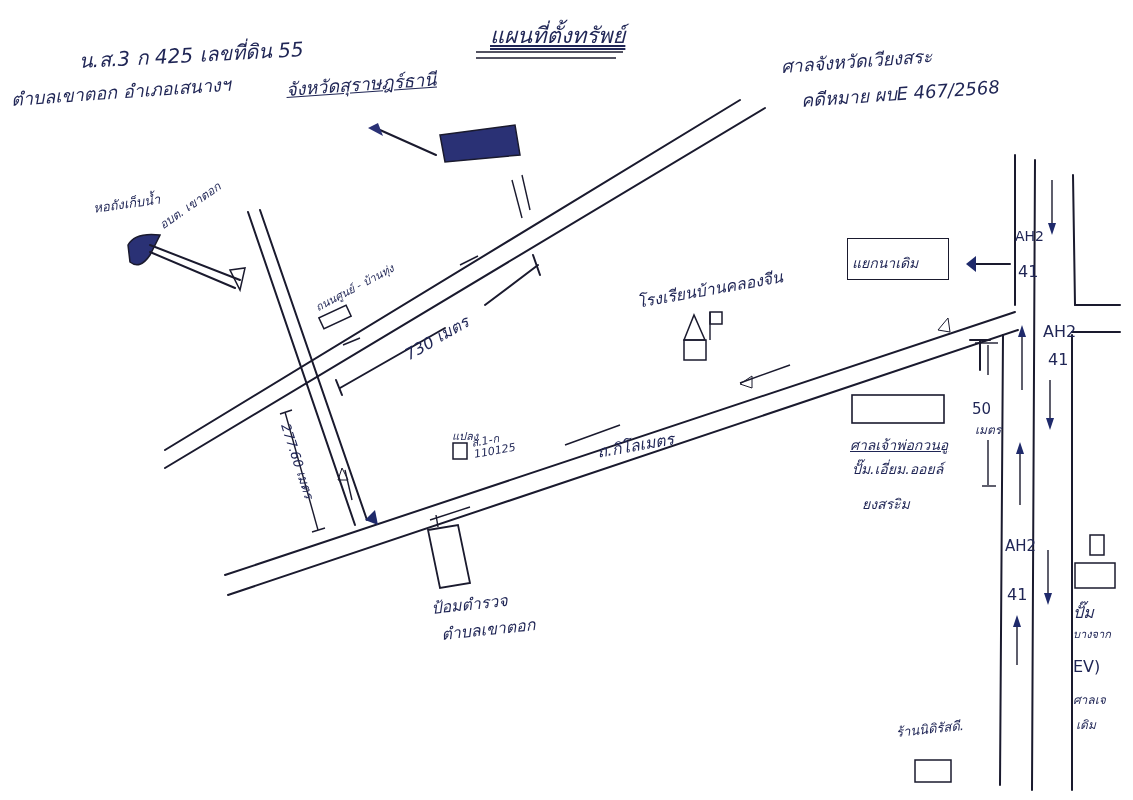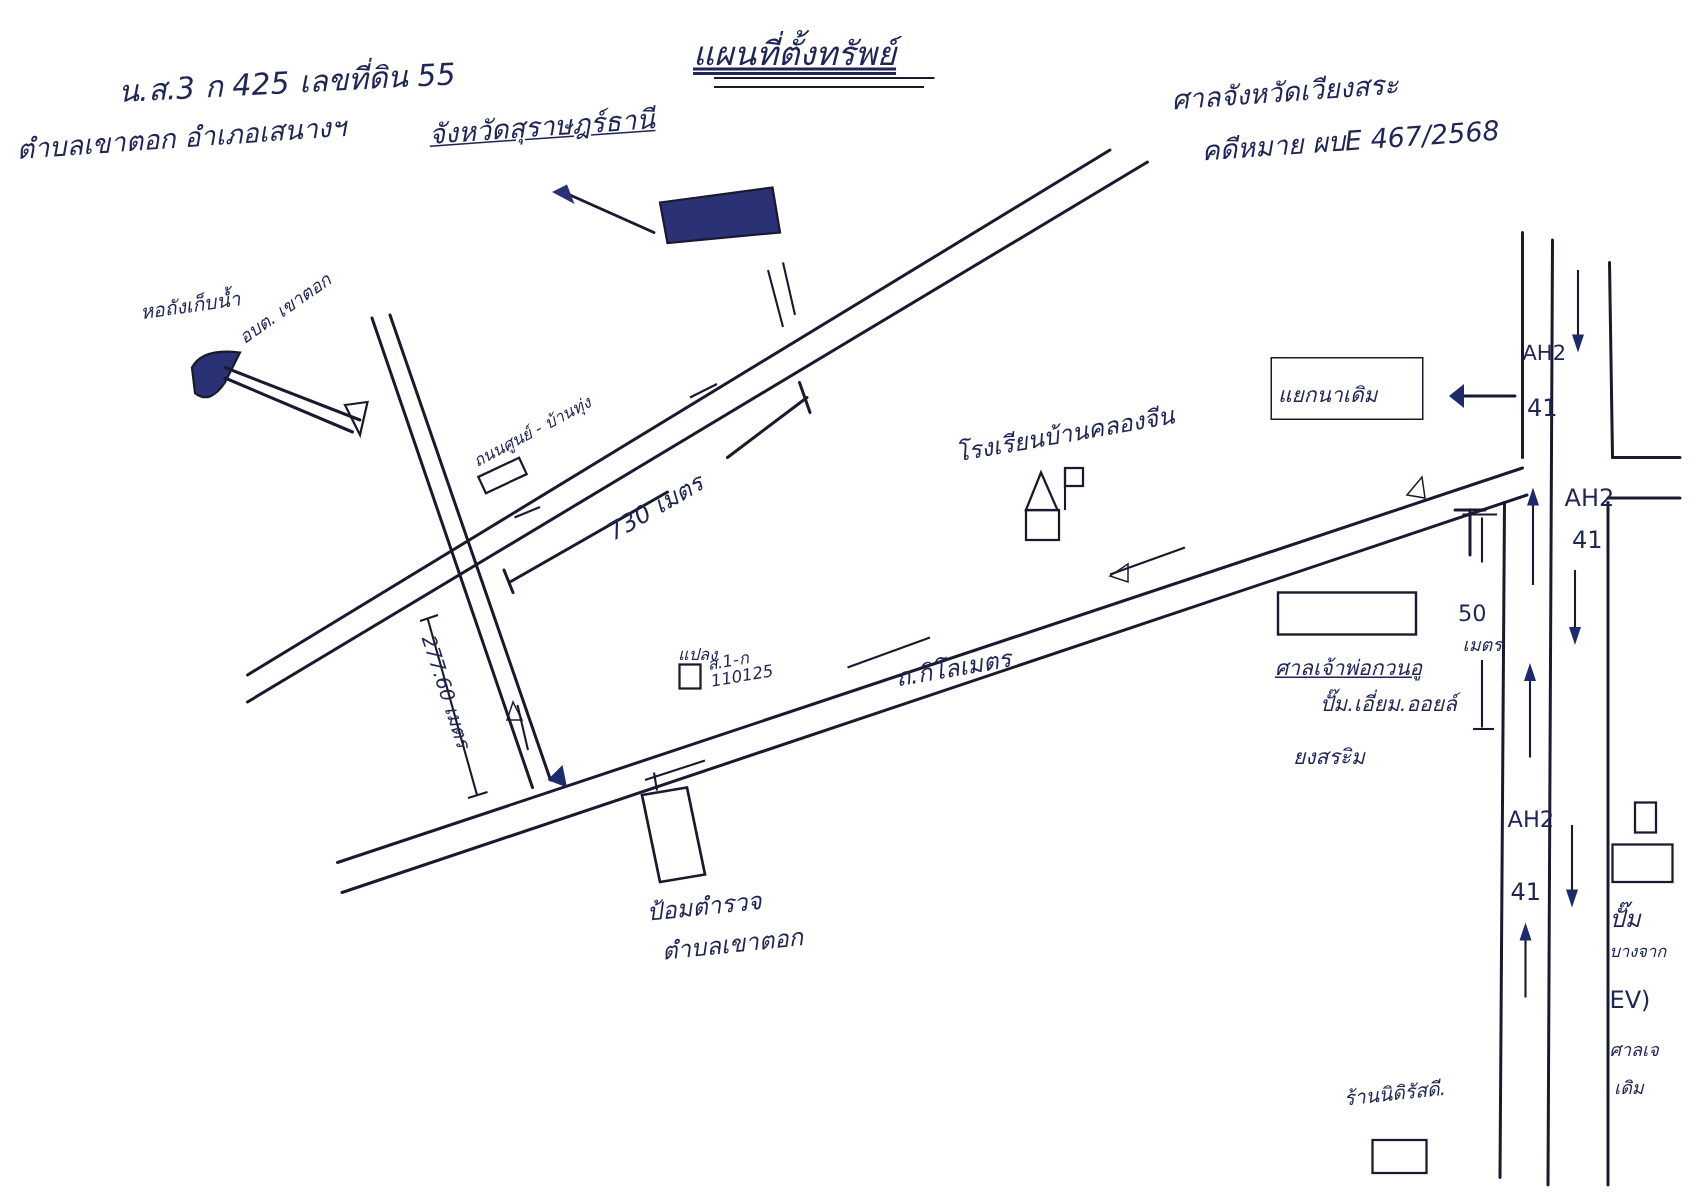--- a/index.html
+++ b/index.html
@@ -133,21 +133,21 @@
   <rect x="915" y="760" width="36" height="22" fill="none" stroke="#1a1a2e" stroke-width="1.5"></rect>
 
   <line class="ink" x1="970" y1="340" x2="990" y2="340"></line>
   <line class="ink" x1="980" y1="340" x2="980" y2="370"></line>
 </svg>
 
 <div class="lbl" style="left:78px; top:45px; font-size:20px; transform:rotate(-3deg);">น.ส.3 ก 425 เลขที่ดิน 55</div>
 <div class="lbl" style="left:10px; top:85px; font-size:18px; transform:rotate(-4deg);">ตำบลเขาตอก อำเภอเสนางฯ</div>
 <div class="lbl" style="left:285px; top:75px; font-size:18px; text-decoration:underline; transform:rotate(-4deg);">จังหวัดสุราษฎร์ธานี</div>
 
-<div class="lbl title" style="left:462px; top:18px;">แผนที่ตั้งทรัพย์</div>
+<div class="lbl title" style="left:490px; top:18px;">แผนที่ตั้งทรัพย์</div>
 
 <div class="lbl" style="left:780px; top:52px; font-size:18px; transform:rotate(-4deg);">ศาลจังหวัดเวียงสระ</div>
 <div class="lbl" style="left:800px; top:86px; font-size:18px; transform:rotate(-4deg);">คดีหมาย ผบE 467/2568</div>
 
 <div class="lbl" style="left:92px; top:198px; font-size:13px; transform:rotate(-8deg);">หอถังเก็บน้ำ</div>
 <div class="lbl" style="left:155px; top:218px; font-size:12px; transform:rotate(-35deg);">อบต. เขาตอก</div>
 
 <div class="lbl" style="left:312px; top:300px; font-size:11px; transform:rotate(-28deg);">ถนนศูนย์ - บ้านทุ่ง</div>
 
 <div class="lbl" style="left:400px; top:345px; font-size:16px; transform:rotate(-30deg);">730 เมตร</div>
@@ -162,21 +162,21 @@
 
 <div class="lbl" style="left:595px; top:440px; font-size:16px; transform:rotate(-10deg);">ถ.กิโลเมตร</div>
 
 <div class="lbl" style="left:430px; top:596px; font-size:16px; transform:rotate(-6deg);">ป้อมตำรวจ</div>
 <div class="lbl" style="left:440px; top:622px; font-size:16px; transform:rotate(-6deg);">ตำบลเขาตอก</div>
 
 <div class="box" style="left:847px; top:238px; width:100px; height:40px;"></div>
 <div class="lbl" style="left:852px; top:252px; font-size:14px;">แยกนาเดิม</div>
 
 <div class="lbl" style="left:850px; top:434px; font-size:14px;text-decoration:underline;">ศาลเจ้าพ่อกวนอู</div>
-<div class="lbl" style="left:852px; top:458px; font-size:14px;margin-left:28px;">ปั๊ม.เอี่ยม.ออยล์</div>
+<div class="lbl" style="left:852px; top:458px; font-size:14px;">ปั๊ม.เอี่ยม.ออยล์</div>
 <div class="lbl" style="left:862px; top:493px; font-size:14px;">ยงสระิม</div>
 
 <div class="lbl" style="left:972px; top:400px; font-size:15px; font-style:normal;">50</div>
 <div class="lbl" style="left:975px; top:420px; font-size:12px;font-style:italic;">เมตร</div>
 
 <div class="lbl" style="left:1015px; top:228px; font-size:14px; font-style:normal;">AH2</div>
 <div class="lbl" style="left:1018px; top:262px; font-size:16px; font-style:normal;">41</div>
 <div class="lbl" style="left:1043px; top:322px; font-size:16px; font-style:normal;">AH2</div>
 <div class="lbl" style="left:1048px; top:350px; font-size:16px; font-style:normal;">41</div>
 <div class="lbl" style="left:1005px; top:537px; font-size:15px; font-style:normal;">AH2</div>

